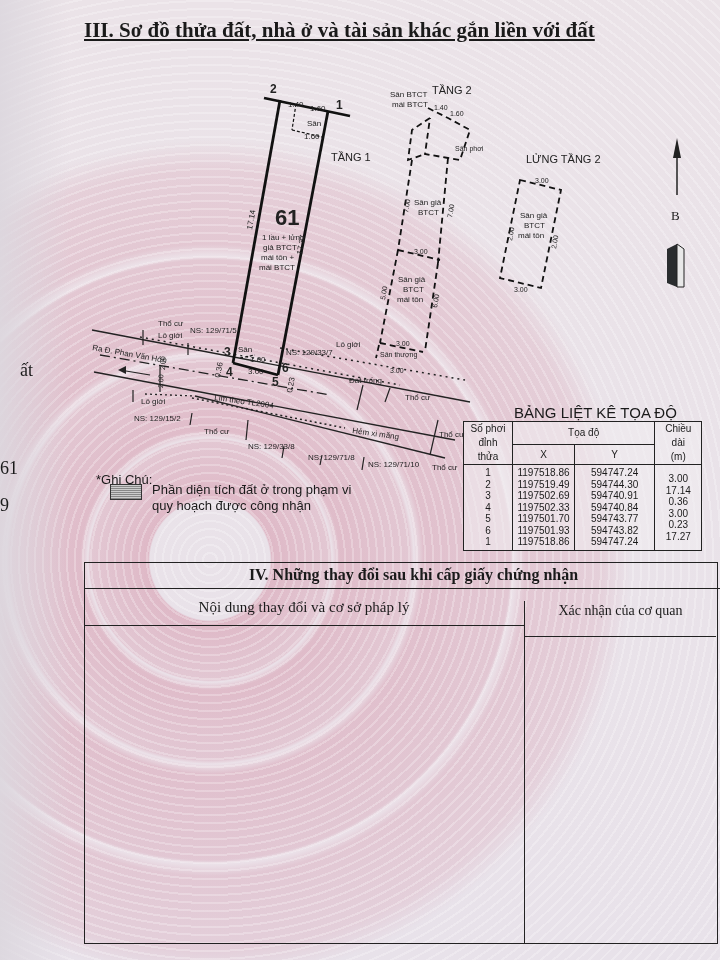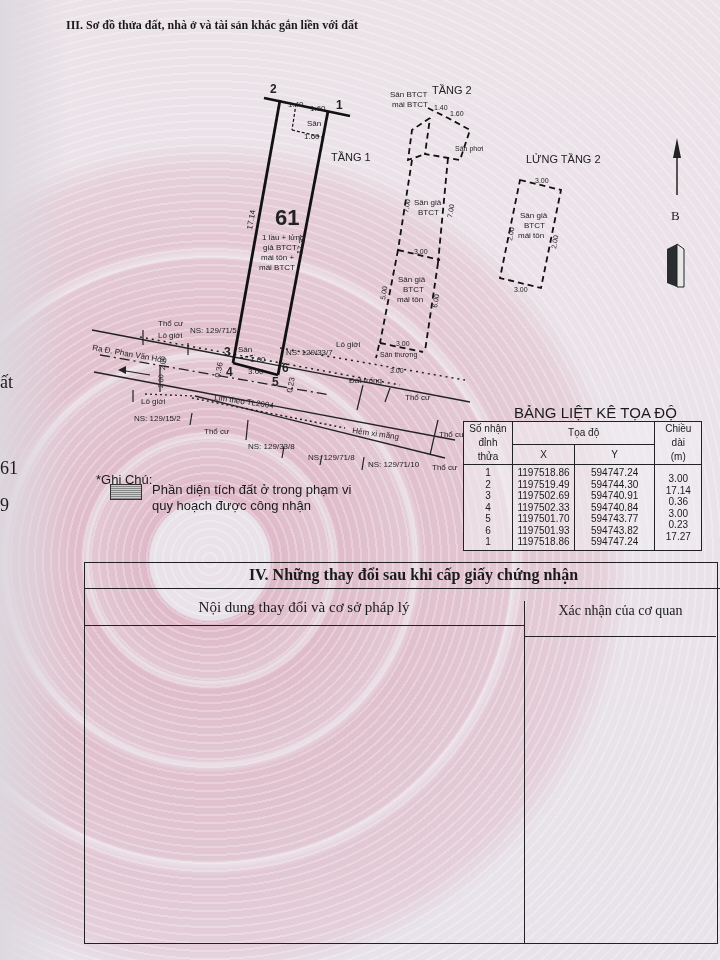--- a/index.html
+++ b/index.html
@@ -7,21 +7,21 @@
     font-family:"Liberation Sans",sans-serif;color:#1a1a1a;
     background:#ece6ea;}
   .paper{position:absolute;left:0;top:0;width:720px;height:960px;
     background:
       radial-gradient(circle at 210px 560px, rgba(214,150,170,0.0) 0px, rgba(214,150,170,0.0) 60px, rgba(214,150,170,0.55) 62px, rgba(214,150,170,0.35) 120px, rgba(238,225,232,0.4) 122px, rgba(214,150,170,0.5) 130px, rgba(214,150,170,0.35) 200px, rgba(238,225,232,0.5) 204px, rgba(214,150,170,0.45) 214px, rgba(214,150,170,0.35) 300px, rgba(238,225,232,0.5) 304px, rgba(214,150,170,0.35) 316px, rgba(214,150,170,0.25) 390px, rgba(236,230,236,0) 420px),
       linear-gradient(180deg,#ebe3e8 0%,#e8e2ea 100%);}
   .pattern{position:absolute;left:0;top:0;width:720px;height:960px;
     background-image:repeating-radial-gradient(circle at 210px 560px, rgba(255,255,255,0.0) 0 6px, rgba(255,255,255,0.25) 6px 8px);
     pointer-events:none;}
   .edge-left{position:absolute;left:0;top:0;width:70px;height:960px;background:linear-gradient(90deg,rgba(220,215,222,0.9),rgba(220,215,222,0));}
-  .title3{position:absolute;left:66px;top:18px;font-family:"Liberation Serif",serif;font-weight:bold;font-size:12px;}
+  .title3{position:absolute;left:84px;top:18px;font-family:"Liberation Serif",serif;font-weight:bold;font-size:21px;text-decoration:underline;}
   svg.plan{position:absolute;left:0;top:0;}
   .t{font-family:"Liberation Sans",sans-serif;fill:#222;}
   .frag{position:absolute;left:0;font-family:"Liberation Serif",serif;font-size:18px;}
   .note{position:absolute;left:96px;top:472px;font-size:13px;}
   .note-sw{position:absolute;left:110px;top:484px;width:30px;height:14px;border:1px solid #333;background:repeating-linear-gradient(0deg,#888 0 1px,#ccc 1px 2px);}
   .note-txt{position:absolute;left:152px;top:482px;font-size:13px;line-height:16px;width:220px;}
   table.coords{position:absolute;left:463px;top:421px;border-collapse:collapse;font-size:10px;background:rgba(240,236,240,0.6);}
   table.coords td,table.coords th{border:1.5px solid #222;text-align:center;font-weight:normal;padding:0 3px;}
   .coords-title{position:absolute;left:514px;top:404px;font-weight:normal;font-size:15px;}
   .sec4{position:absolute;left:84px;top:562px;width:630px;height:385px;}
@@ -33,21 +33,21 @@
   .sec4 .cell-left{position:absolute;left:0;top:64px;width:440px;height:316px;}
   .sec4 .cell-right{position:absolute;left:442px;top:64px;width:190px;height:316px;}
 </style>
 </head>
 <body>
 
 <div class="paper"></div>
 <div class="pattern"></div>
 <div class="edge-left"></div>
 
-<div class="frag" style="top:372px;">ất</div>
+<div class="frag" style="top:360px;margin-left:20px;">ất</div>
 <div class="frag" style="top:458px;">61</div>
 <div class="frag" style="top:495px;">9</div>
 
 <div class="title3">III. Sơ đồ thửa đất, nhà ở và tài sản khác gắn liền với đất</div>
 
 <svg class="plan" width="720" height="560" viewBox="0 0 720 560">
 
   <g stroke="#222" fill="none">
     <line x1="92" y1="330" x2="470" y2="402" stroke-width="1.3"></line>
     <line x1="94" y1="372" x2="455" y2="440" stroke-width="1.3"></line>
@@ -194,21 +194,21 @@
 <div class="note-txt">
   <div>Phần diện tích đất ở trong phạm vi</div>
   <div>quy hoạch được công nhận</div>
 </div>
 
 <div class="coords-title">BẢNG LIỆT KÊ TỌA ĐỘ</div>
 <table class="coords">
   <tbody>
       <tr style="height:18px;">
     <th rowspan="2" style="width:42px;line-height:14px;">
-      <div>Số nhận</div>
+      <div>Số phơi</div>
       <div>đỉnh thửa</div>
     </th>
     <th colspan="2">Tọa độ</th>
     <th rowspan="2" style="width:40px;line-height:14px;">
       <div>Chiều dài</div>
       <div>(m)</div>
     </th>
   </tr>
   <tr style="height:16px;">
     <th style="width:55px;">X</th>

